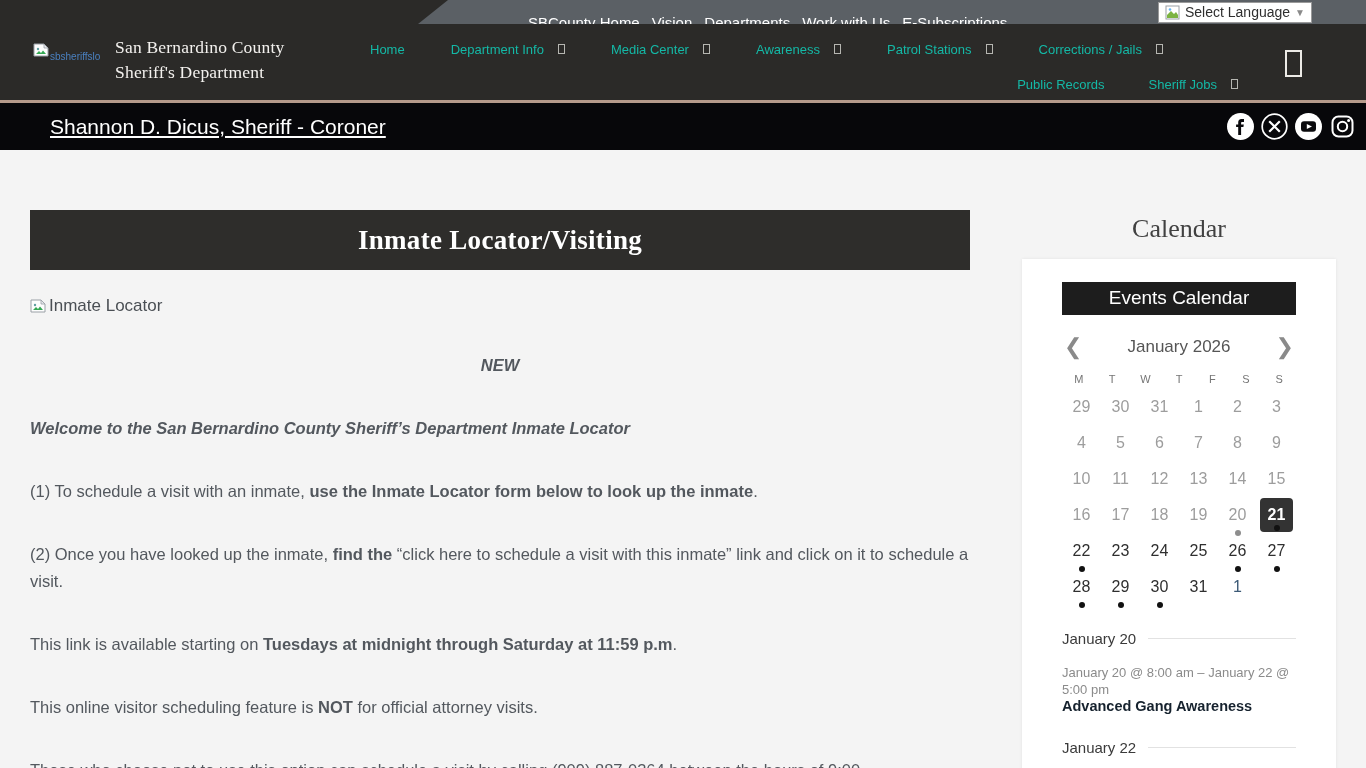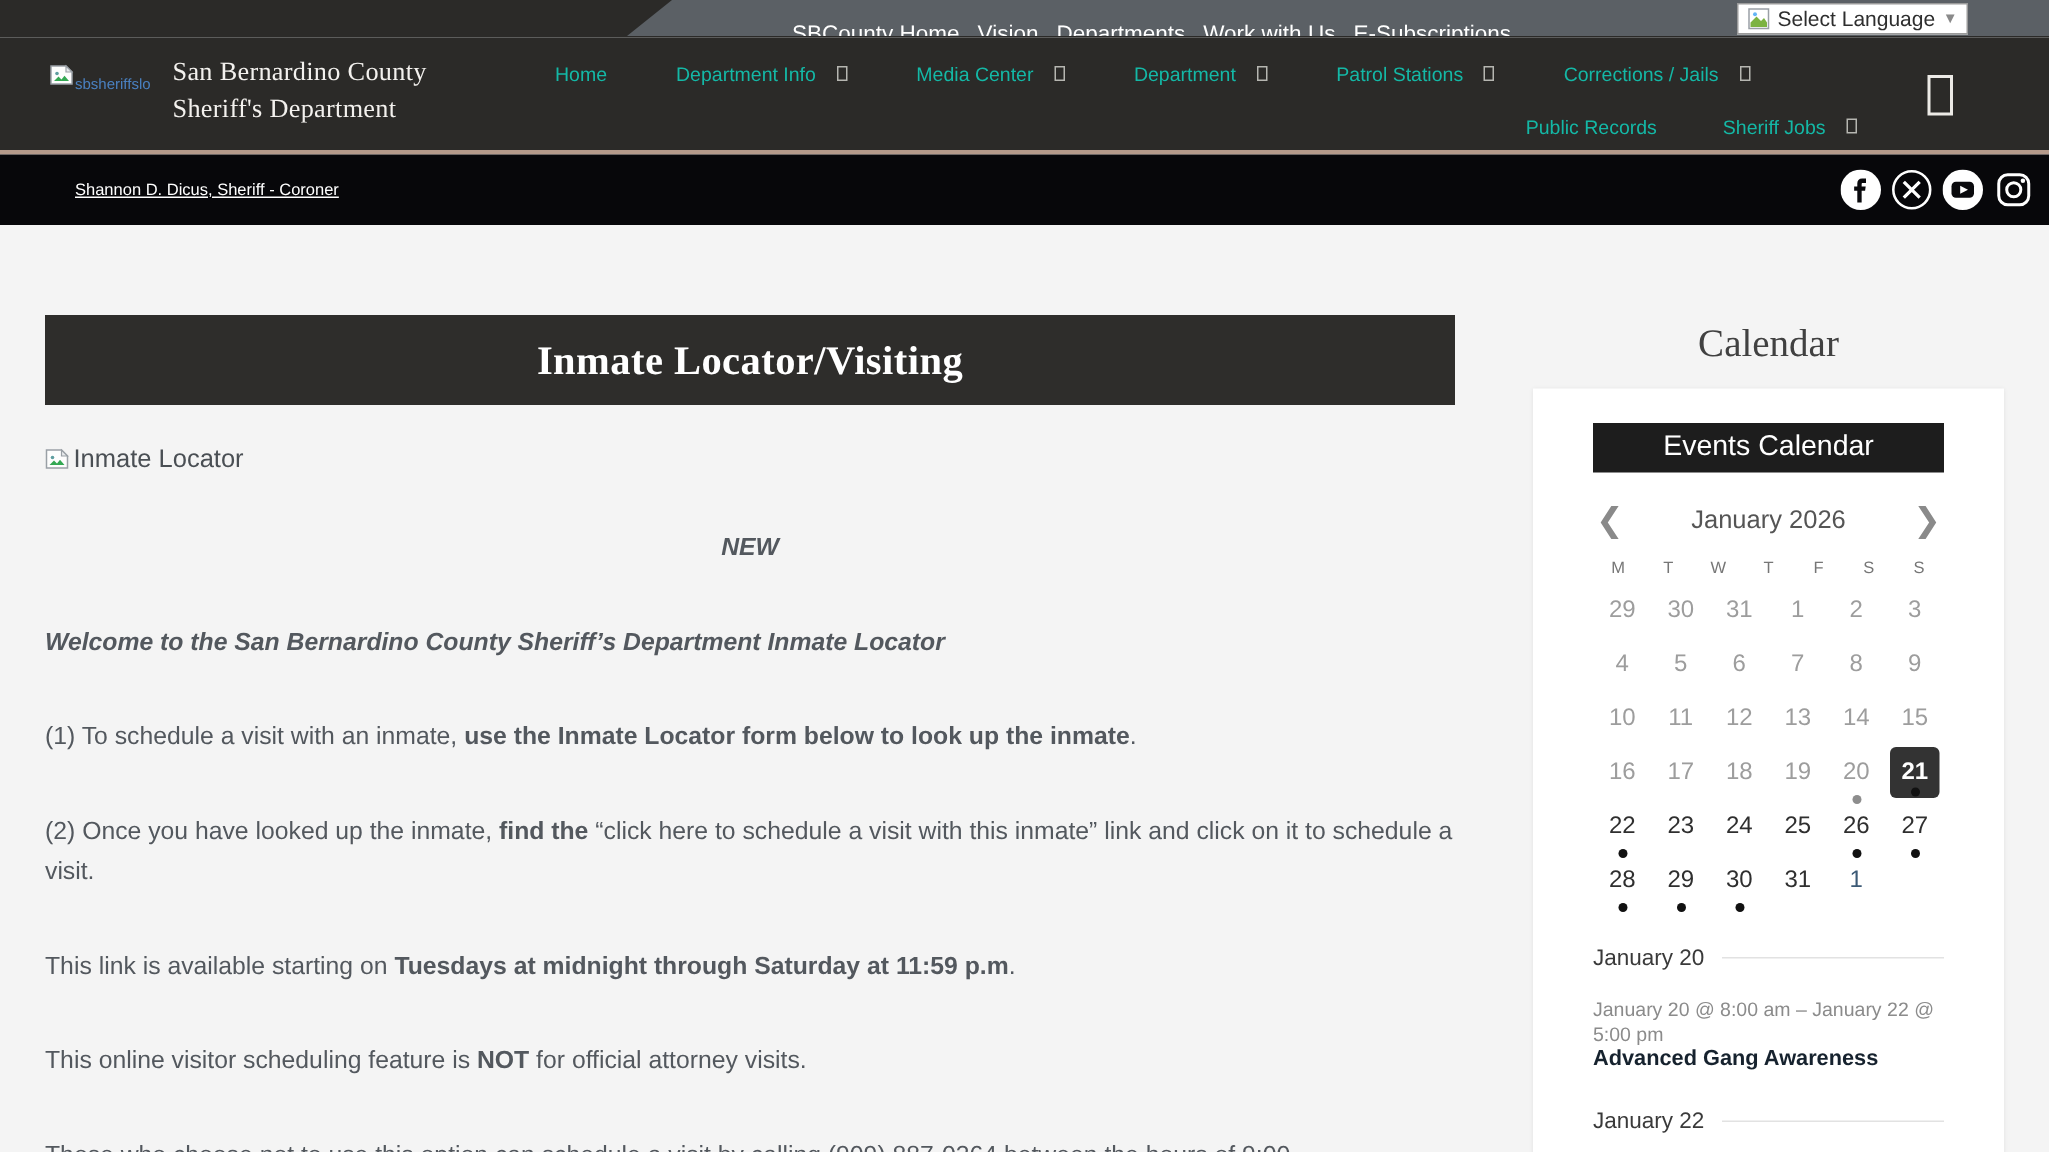--- a/index.html
+++ b/index.html
@@ -33,21 +33,21 @@
               align-items:center; white-space:nowrap; cursor:pointer; }
   .nav-box { display:inline-block; width:7px; height:10px; border:1px solid #cfcfc9;
              margin-left:14px; opacity:.85; }
   .search-btn { position:absolute; right:64px; top:25px; width:17px; height:27px;
                 border:2px solid #eceae6; background:transparent; cursor:pointer; }
 
   .accent-line { height:3px; background:#b59a8b; }
 
   
   .banner { height:47px; background:#07070a; display:flex; align-items:center; padding:0 10px 0 50px; }
-  .sheriff-link { color:#fff; font-size:11px; text-decoration:underline; cursor:pointer; }
+  .sheriff-link { color:#fff; font-size:21px; text-decoration:underline; cursor:pointer; }
   .social { margin-left:auto; display:flex; gap:7px; align-items:center; }
   .social a { display:block; width:27px; height:27px; cursor:pointer; }
 
   
   .content { position:relative; height:618px; background:#f4f4f4;padding-left:41px; }
   .main-col { position:absolute; left:30px; top:0; width:940px; }
   .page-title-bar { margin-top:60px; height:60px; background:#2e2d2b; display:flex;
                     align-items:center; justify-content:center; }
   .page-title { font-family:"Liberation Serif", serif; font-weight:bold; color:#fff;
                 font-size:27px; letter-spacing:.3px; }
@@ -142,21 +142,21 @@
         </a>
         <a class="nav-item">
           <span>Department Info</span>
           <span class="nav-box"></span>
         </a>
         <a class="nav-item">
           <span>Media Center</span>
           <span class="nav-box"></span>
         </a>
         <a class="nav-item">
-          <span>Department</span>
+          <span>Awareness</span>
           <span class="nav-box"></span>
         </a>
         <a class="nav-item">
           <span>Patrol Stations</span>
           <span class="nav-box"></span>
         </a>
         <a class="nav-item">
           <span>Corrections / Jails</span>
           <span class="nav-box"></span>
         </a>

